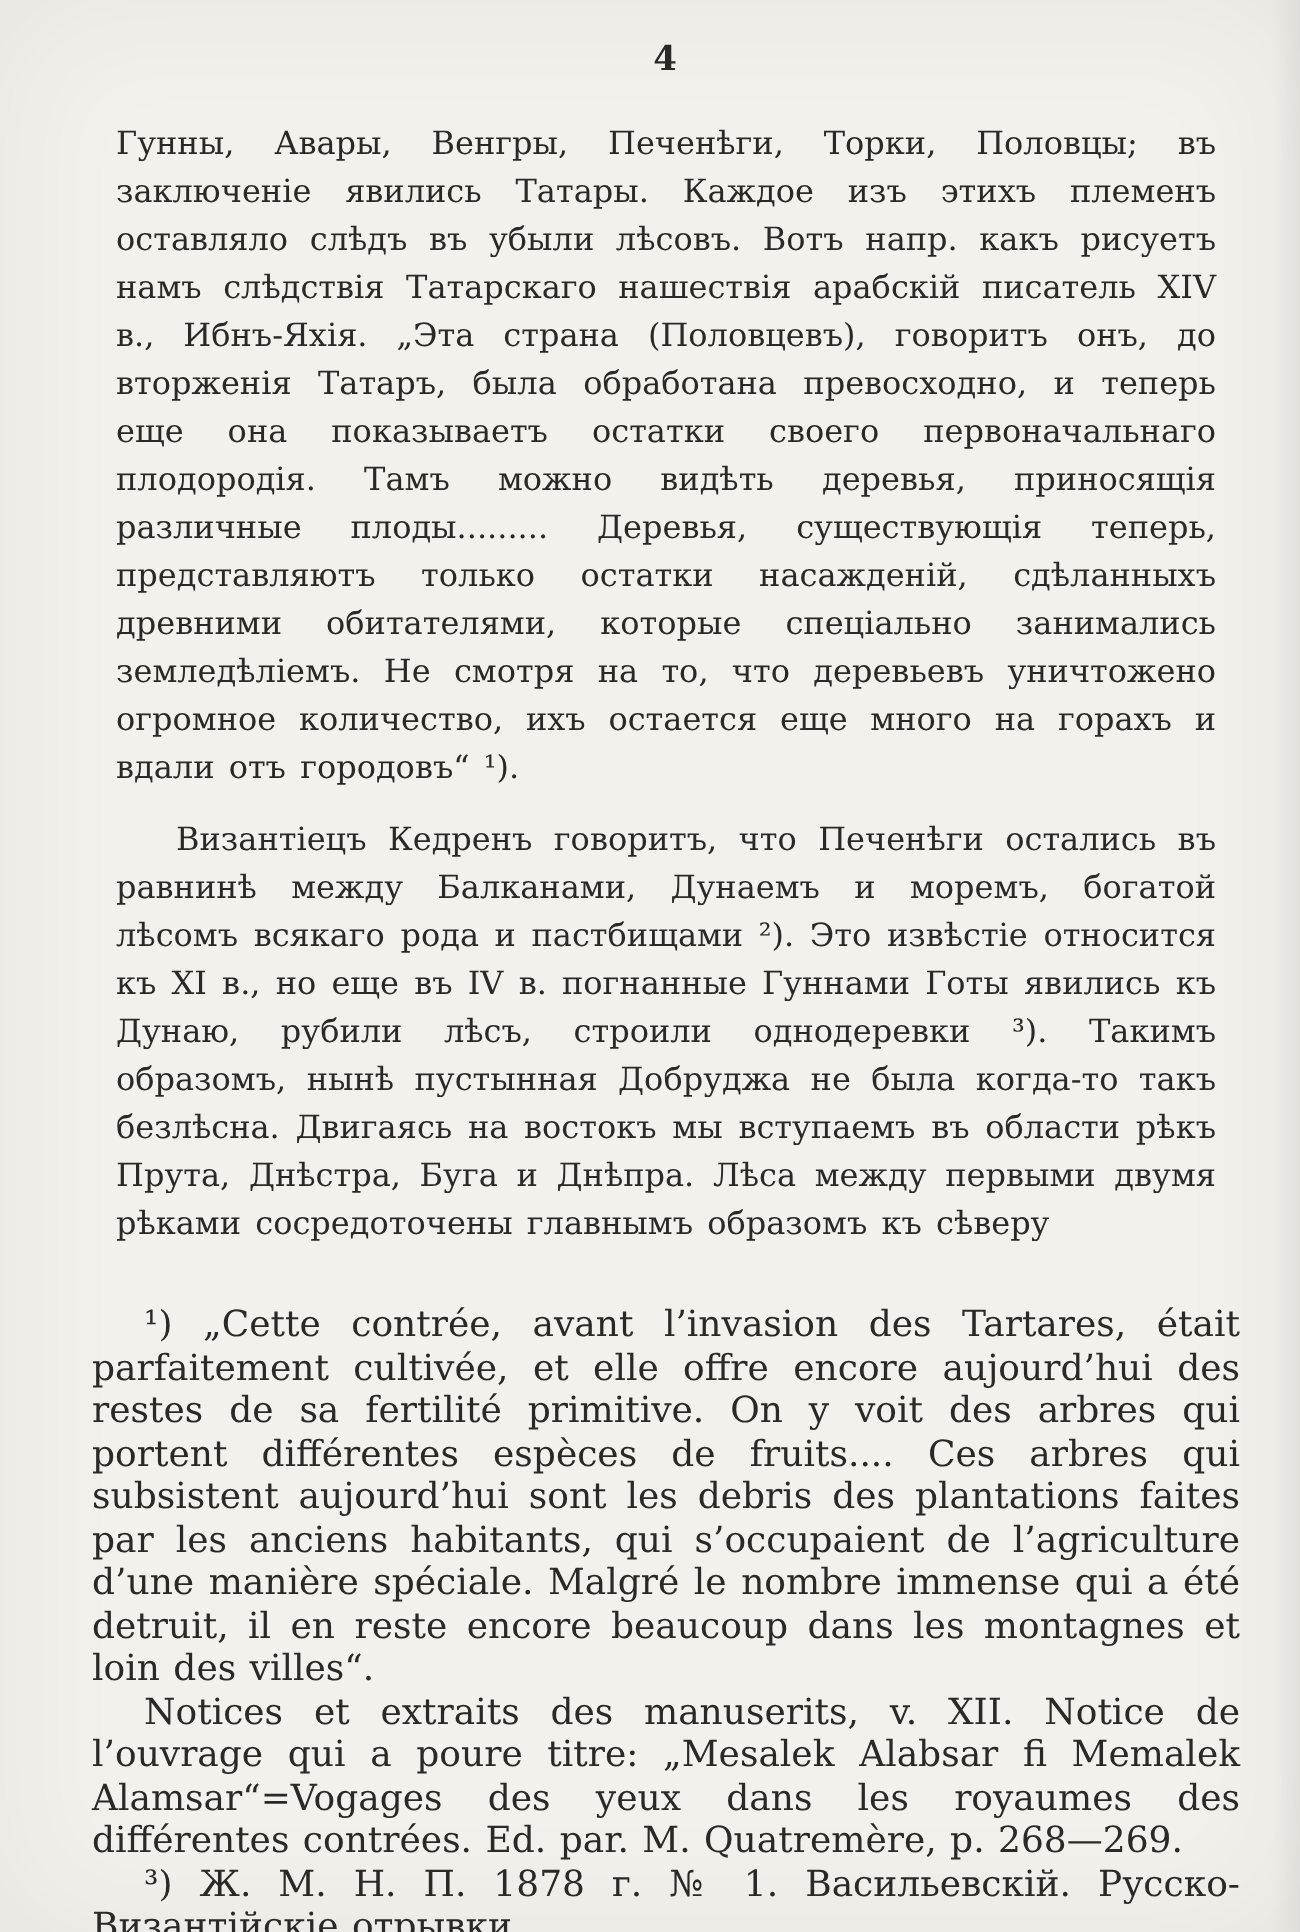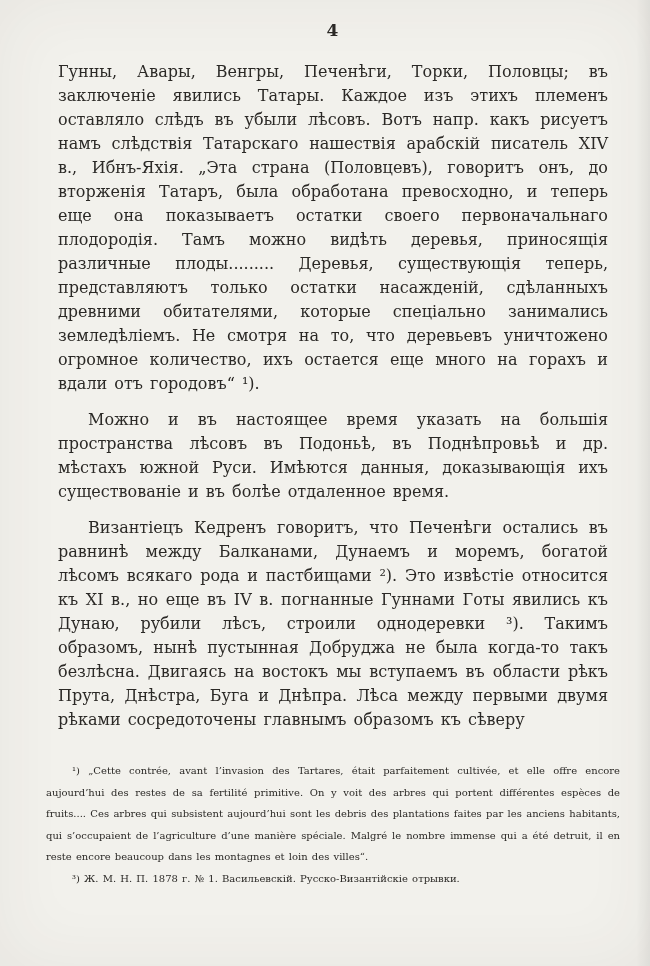--- a/index.html
+++ b/index.html
@@ -44,38 +44,38 @@
     word-spacing: 2px;
   }
   .main-text p.indent {
     text-indent: 30px;
   }
   .footnotes {
     margin-top: 28px;
   }
   .footnotes p {
     margin: 0;
-    font-size: 10px;
+    font-size: 18px;
     line-height: 21.5px;
     text-align: justify;
     text-indent: 26px;
     word-spacing: 1px;
   }
 </style>
 </head>
 <body>
 
 <div class="page">
 
   <div class="page-number">4</div>
 
   <div class="main-text">
     <p>Гунны, Авары, Венгры, Печенѣги, Торки, Половцы; въ заключеніе явились Татары. Каждое изъ этихъ племенъ оставляло слѣдъ въ убыли лѣсовъ. Вотъ напр. какъ рисуетъ намъ слѣдствія Татарскаго нашествія арабскій писатель XIV в., Ибнъ-Яхія. „Эта страна (Половцевъ), говоритъ онъ, до вторженія Татаръ, была обработана превосходно, и теперь еще она показываетъ остатки своего первоначальнаго плодородія. Тамъ можно видѣть деревья, приносящія различные плоды......... Деревья, существующія теперь, представляютъ только остатки насажденій, сдѣланныхъ древними обитателями, которые спеціально занимались земледѣліемъ. Не смотря на то, что деревьевъ уничтожено огромное количество, ихъ остается еще много на горахъ и вдали отъ городовъ“ ¹).</p>
-    <p class="indent">Можно и въ настоящее время указать на большія пространства лѣсовъ въ Подоньѣ, въ Поднѣпровьѣ и др. мѣстахъ южной Руси. Имѣются данныя, доказывающія ихъ существованіе и въ болѣе отдаленное время.</p>
     <p class="indent">Византіецъ Кедренъ говоритъ, что Печенѣги остались въ равнинѣ между Балканами, Дунаемъ и моремъ, богатой лѣсомъ всякаго рода и пастбищами ²). Это извѣстіе относится къ XI в., но еще въ IV в. погнанные Гуннами Готы явились къ Дунаю, рубили лѣсъ, строили однодеревки ³). Такимъ образомъ, нынѣ пустынная Добруджа не была когда-то такъ безлѣсна. Двигаясь на востокъ мы вступаемъ въ области рѣкъ Прута, Днѣстра, Буга и Днѣпра. Лѣса между первыми двумя рѣками сосредоточены главнымъ образомъ къ сѣверу</p>
   </div>
 
   <div class="footnotes">
     <p>¹) „Cette contrée, avant l’invasion des Tartares, était parfaitement cultivée, et elle offre encore aujourd’hui des restes de sa fertilité primitive. On y voit des arbres qui portent différentes espèces de fruits.... Ces arbres qui subsistent aujourd’hui sont les debris des plantations faites par les anciens habitants, qui s’occupaient de l’agriculture d’une manière spéciale. Malgré le nombre immense qui a été detruit, il en reste encore beaucoup dans les montagnes et loin des villes“.</p>
+    <p>Notices et extraits des manuserits, v. XII. Notice de l’ouvrage qui a poure titre: „Mesalek Alabsar fi Memalek Alamsar“=Vogages des yeux dans les royaumes des différentes contrées. Ed. par. M. Quatremère, p. 268—269.</p>
     <p>³) Ж. М. Н. П. 1878 г. № 1. Васильевскій. Русско-Византійскіе отрывки.</p>
   </div>
 
 </div>
 
 </body></html>

